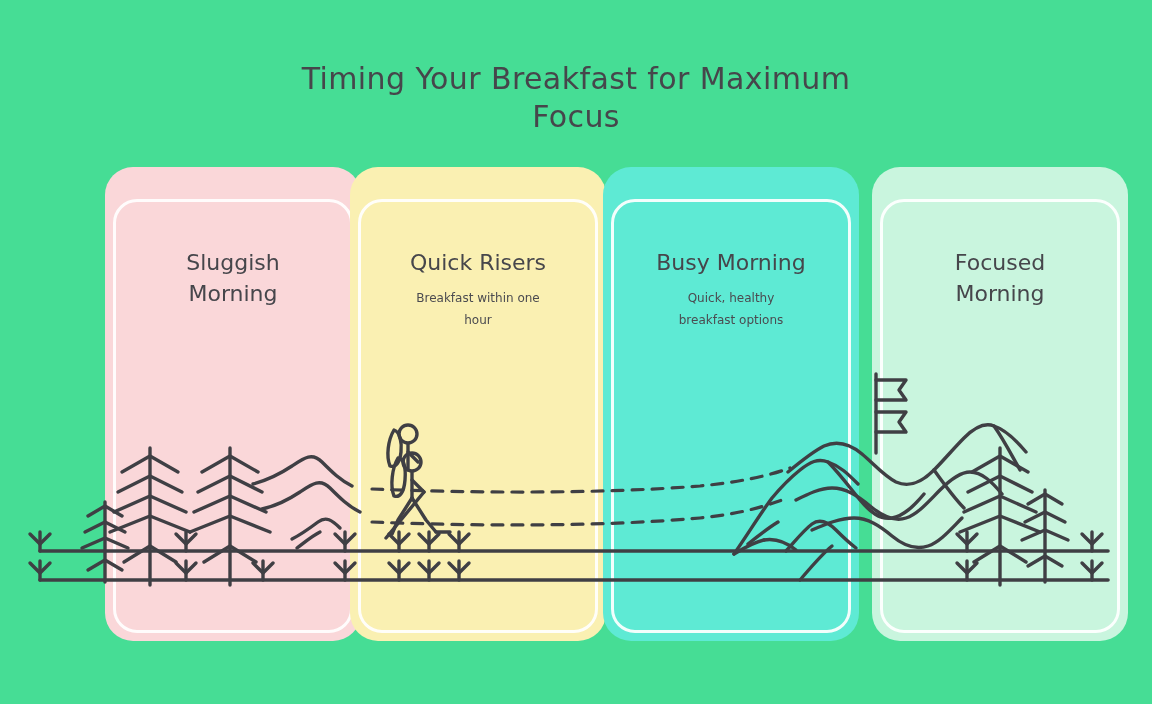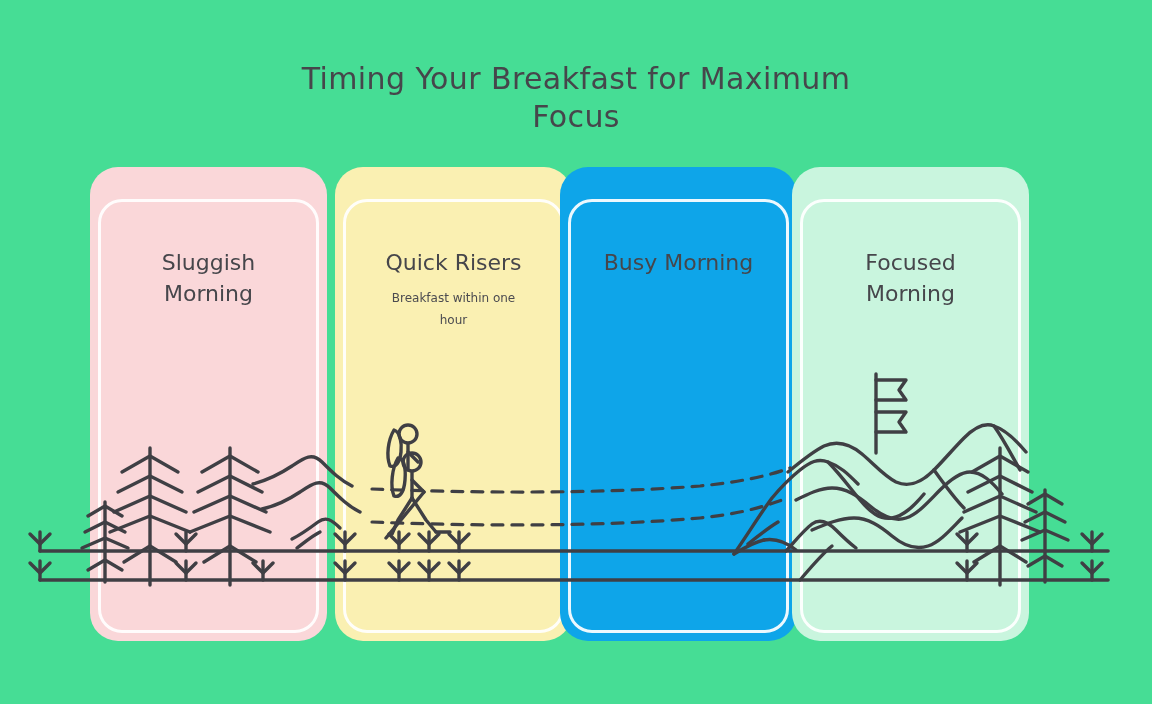--- a/index.html
+++ b/index.html
@@ -29,23 +29,24 @@
     font-weight: normal;
     font-size: 30px;
     line-height: 38px;
     letter-spacing: 0.4px;
     color: #46464b;
     white-space: pre-line;
   }
   .card {
     position: absolute;
     top: 167px;
-    width: 237px;
+    width: 256px;
     height: 474px;
     border-radius: 28px;
+    margin-left: 15px;
   }
   .card-inner {
     position: absolute;
     left: 8px;
     top: 32px;
     right: 8px;
     bottom: 8px;
     border-radius: 24px;
     border: 3px solid rgba(255,255,255,0.92);
     box-sizing: border-box;
@@ -98,28 +99,30 @@
 
   <div class="card" style="left:335px; background:#faf0b2;">
     <div class="card-inner"></div>
     <div class="card-text">
       <div class="card-title">Quick Risers</div>
       <div class="card-sub">Breakfast within one
 hour</div>
     </div>
   </div>
 
-  <div class="card" style="left:560px; background:#0ea5e9;">
+  <div class="card" style="left:588px; background:#5eead4;">
     <div class="card-inner"></div>
     <div class="card-text">
       <div class="card-title">Busy Morning</div>
+      <div class="card-sub">Quick, healthy
+breakfast options</div>
     </div>
   </div>
 
-  <div class="card" style="left:792px; background:#c9f5de;">
+  <div class="card" style="left:857px; background:#c9f5de;">
     <div class="card-inner"></div>
     <div class="card-text">
       <div class="card-title">Focused
 Morning</div>
     </div>
   </div>
 
   <svg id="art" viewBox="0 0 1152 704" width="1152" height="704">
     <g fill="none" stroke="#3f3f44" stroke-width="3.4" stroke-linecap="round" stroke-linejoin="round">
 

